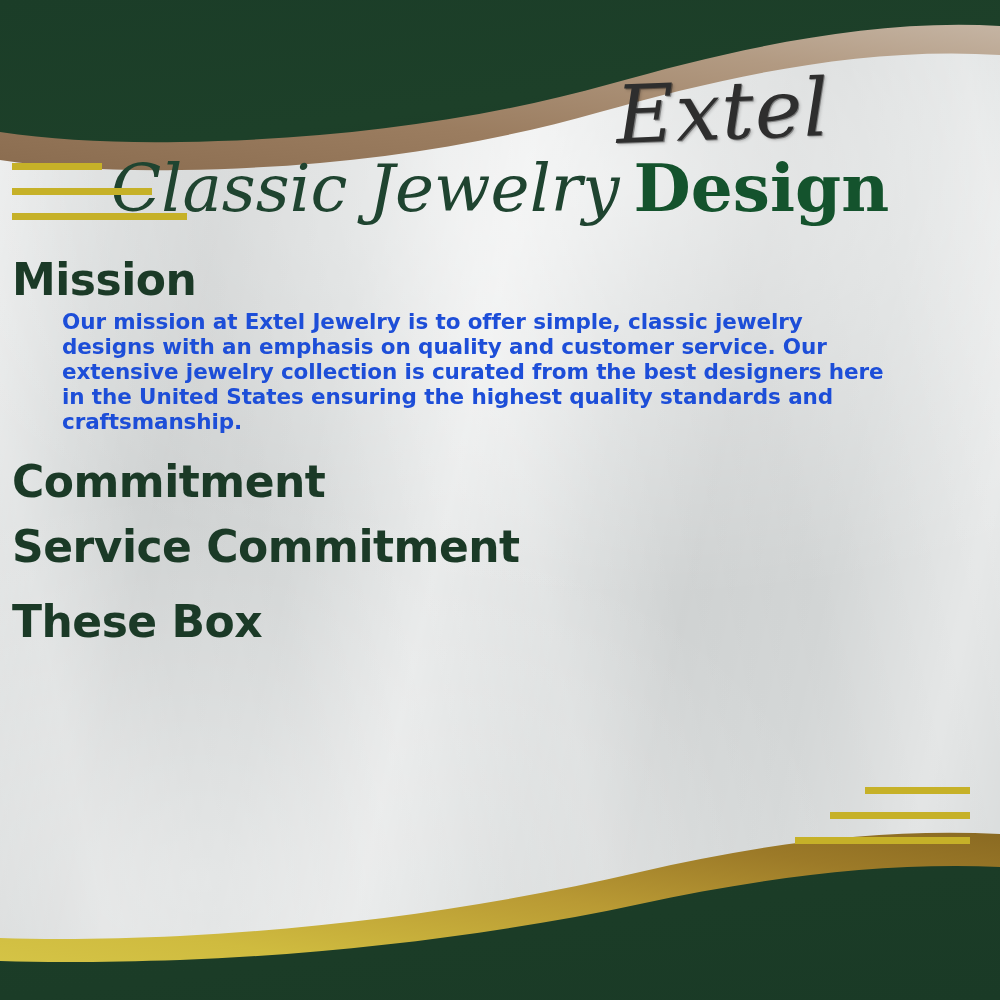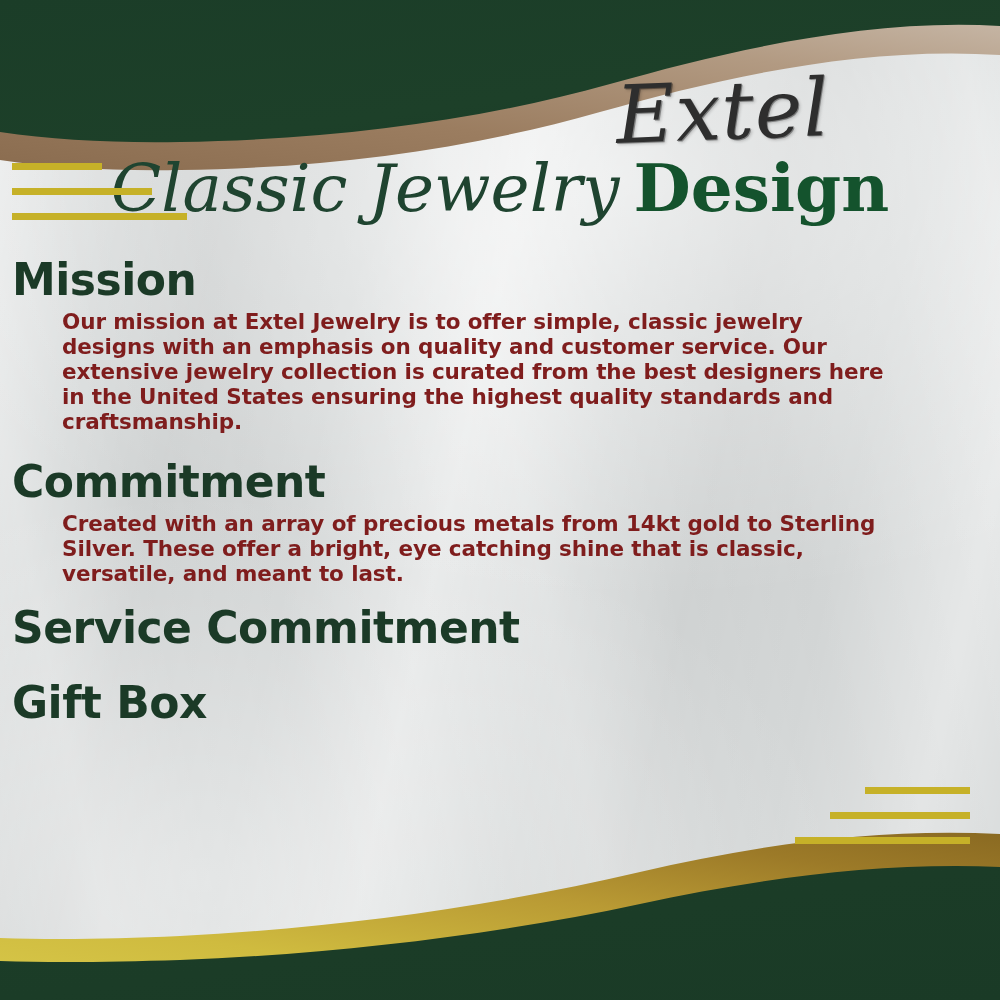--- a/index.html
+++ b/index.html
@@ -84,21 +84,21 @@
   .sec-h{
     color:#1b3a27;
     font-family:"DejaVu Sans","Liberation Sans",sans-serif;
     font-weight:700;
     font-size:44px;
     line-height:1.02;
     letter-spacing:-0.5px;
     margin:0 0 6px 12px;
   }
   .sec-b{
-    color:#7f1d1d;
+    color:#1d4ed8;
     font-family:"DejaVu Sans","Liberation Sans",sans-serif;
     font-weight:600;
     font-size:21.5px;
     line-height:25px;
     letter-spacing:-0.1px;
     margin:0 34px 0 62px;
   }
   .sec + .sec{margin-top:22px;}
   #sec-materials{margin-top:26px;}
   #sec-service{margin-top:20px;}
@@ -173,25 +173,24 @@
 
   <div class="content">
 
     <section class="sec" id="sec-mission">
       <h2 class="sec-h">Mission</h2>
       <p class="sec-b">Our mission at Extel Jewelry is to offer simple, classic jewelry designs with an emphasis on quality and customer service. Our extensive jewelry collection is curated from the best designers here in the United States ensuring the highest quality standards and craftsmanship.</p>
     </section>
 
     <section class="sec" id="sec-materials">
       <h2 class="sec-h">Commitment</h2>
-      <p class="sec-b">Created with an array of precious metals from 14kt gold to Sterling Silver. These offer a bright, eye catching shine that is classic, versatile, and meant to last.</p>
     </section>
 
     <section class="sec" id="sec-service">
       <h2 class="sec-h">Service Commitment</h2>
     </section>
 
     <section class="sec" id="sec-gift">
-      <h2 class="sec-h">Gift Box</h2>
+      <h2 class="sec-h">These Box</h2>
     </section>
 
   </div>
 </div>
 
 </body></html>

